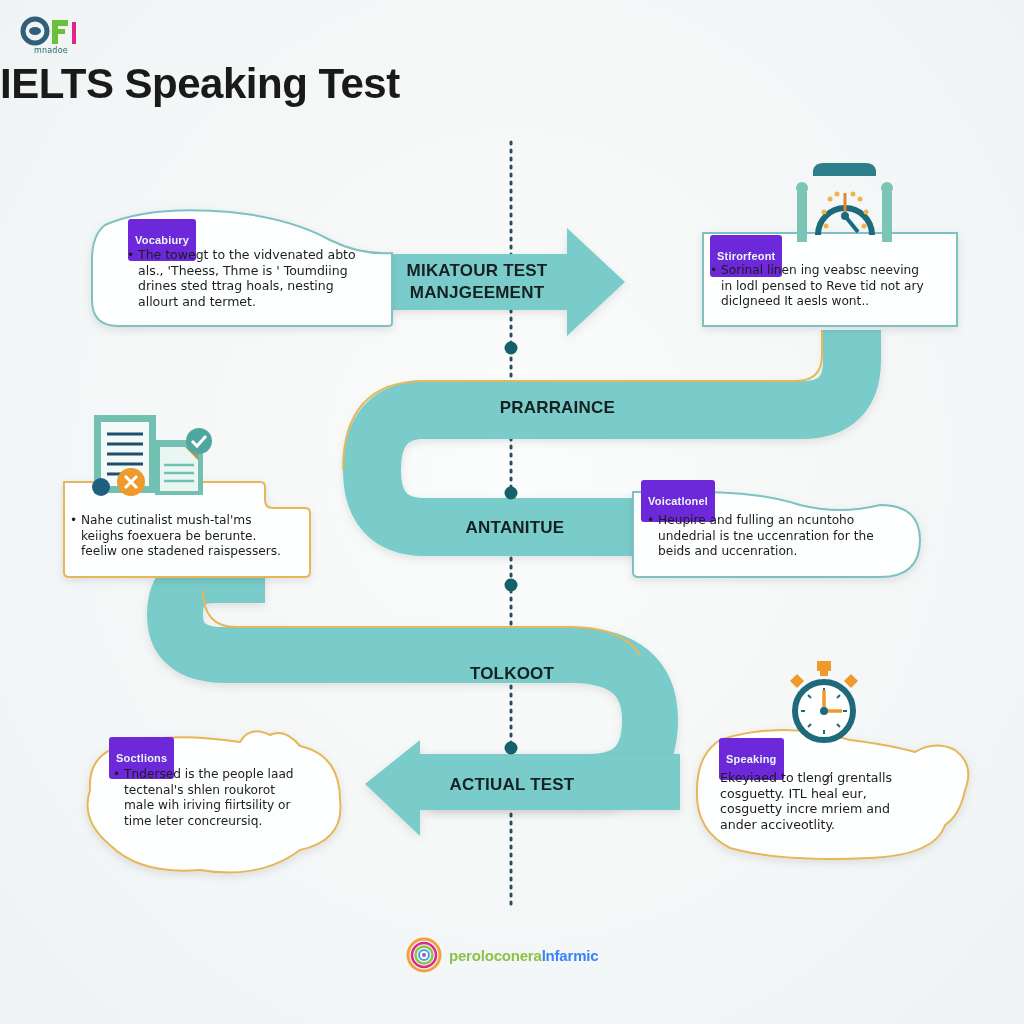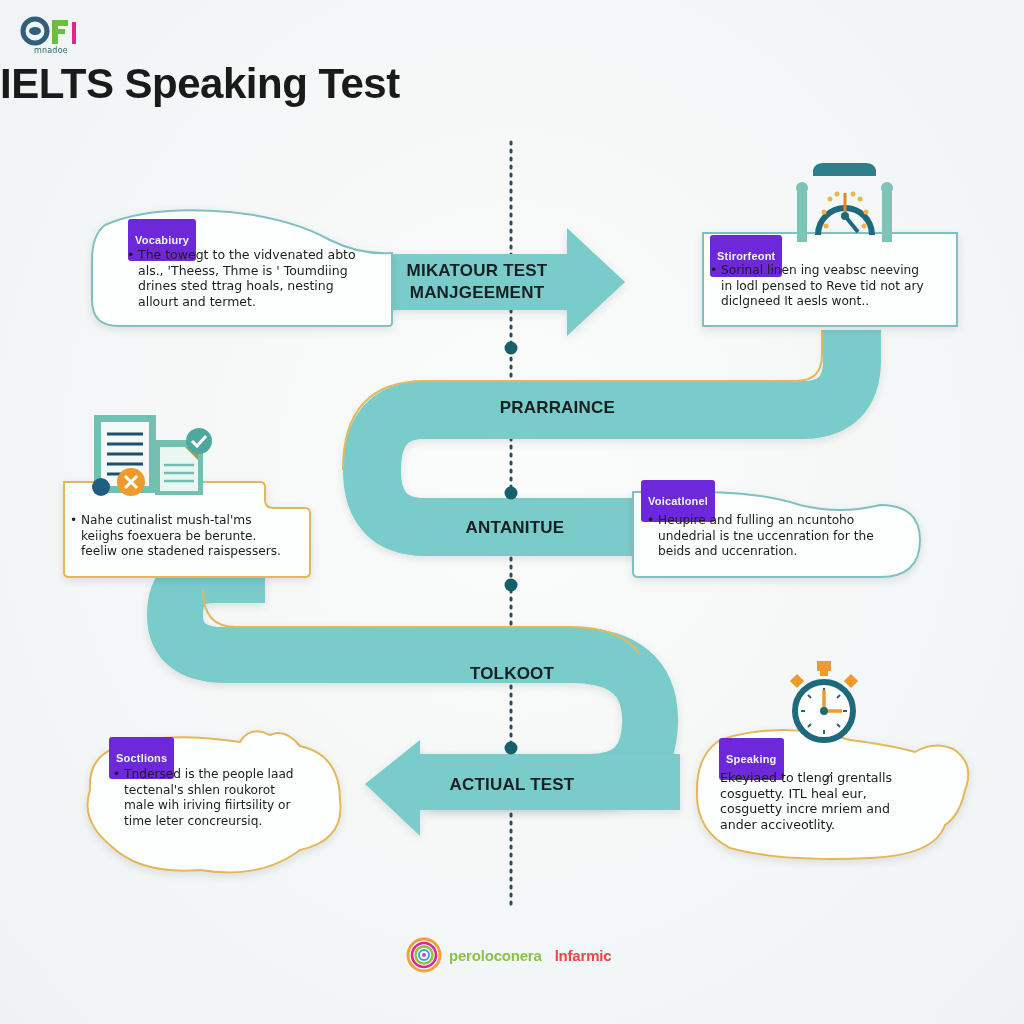--- a/index.html
+++ b/index.html
@@ -228,15 +228,15 @@
 
 <div id="brand" class="abs">
   <svg width="38" height="38" viewBox="0 0 38 38">
     <circle cx="19" cy="19" r="16" fill="none" stroke="#f2a23a" stroke-width="3"></circle>
     <circle cx="19" cy="19" r="12" fill="none" stroke="#e0268c" stroke-width="2.5"></circle>
     <circle cx="19" cy="19" r="8.5" fill="none" stroke="#8bc34a" stroke-width="2.5"></circle>
     <circle cx="19" cy="19" r="5" fill="none" stroke="#3aa9d6" stroke-width="2"></circle>
     <circle cx="19" cy="19" r="2" fill="#b04fc4"></circle>
   </svg>
   <span class="brand-name">
-    <span style="color:#8bc34a;">peroloconera</span><span style="color:#ef4444;margin-left:13px;">lnfarmic</span>
+    <span style="color:#8bc34a;">peroloconera</span><span style="color:#3b82f6;">lnfarmic</span>
   </span>
 </div>
 
 </body></html>

